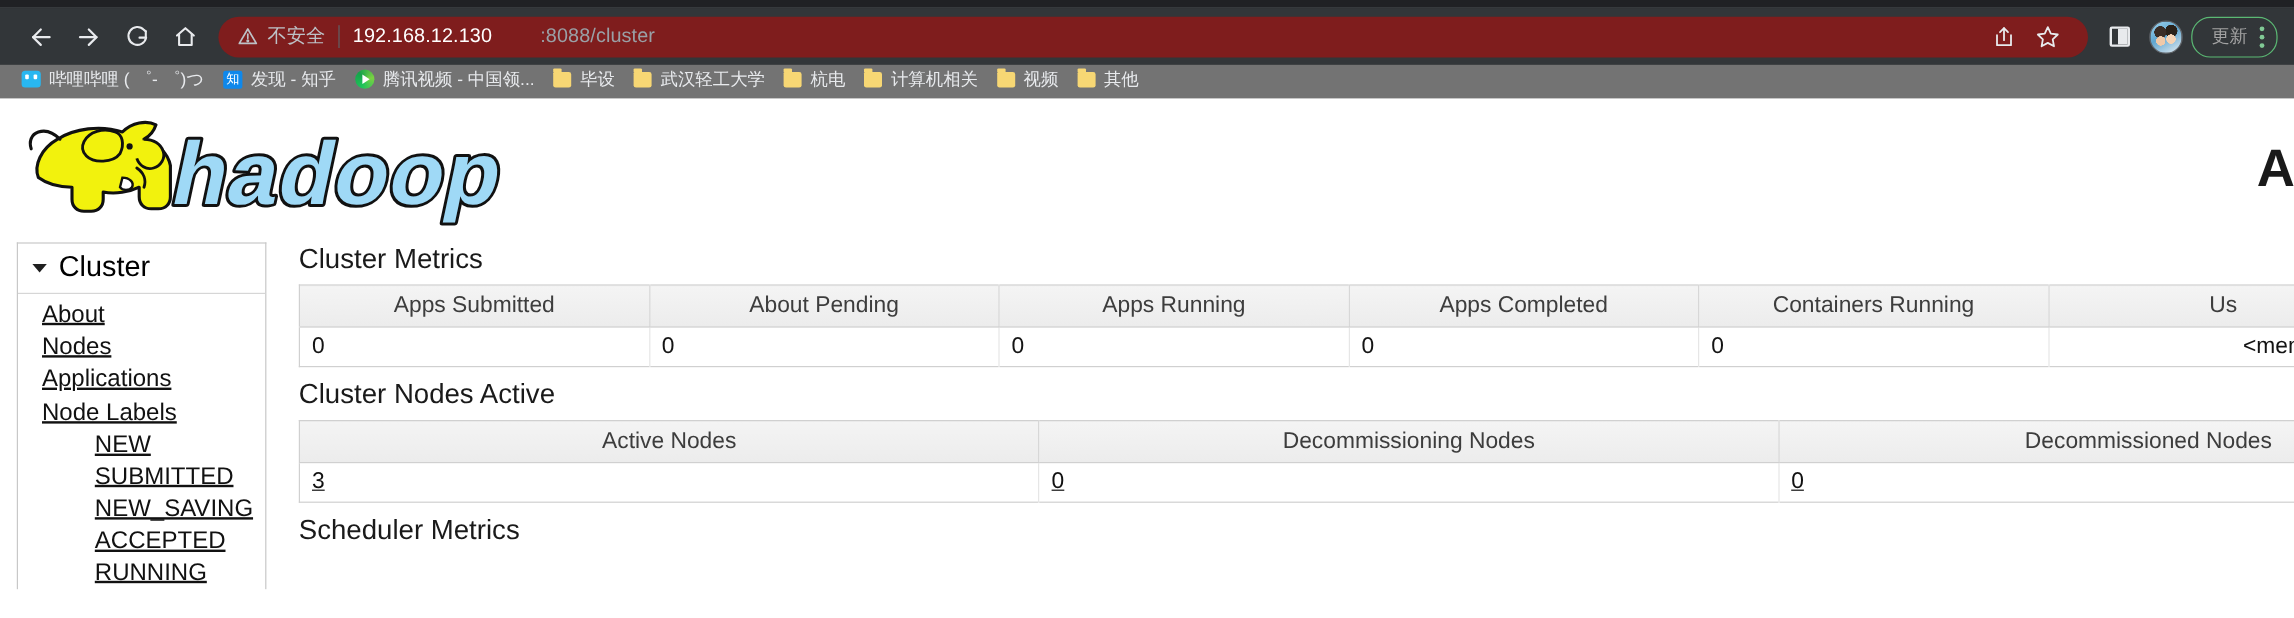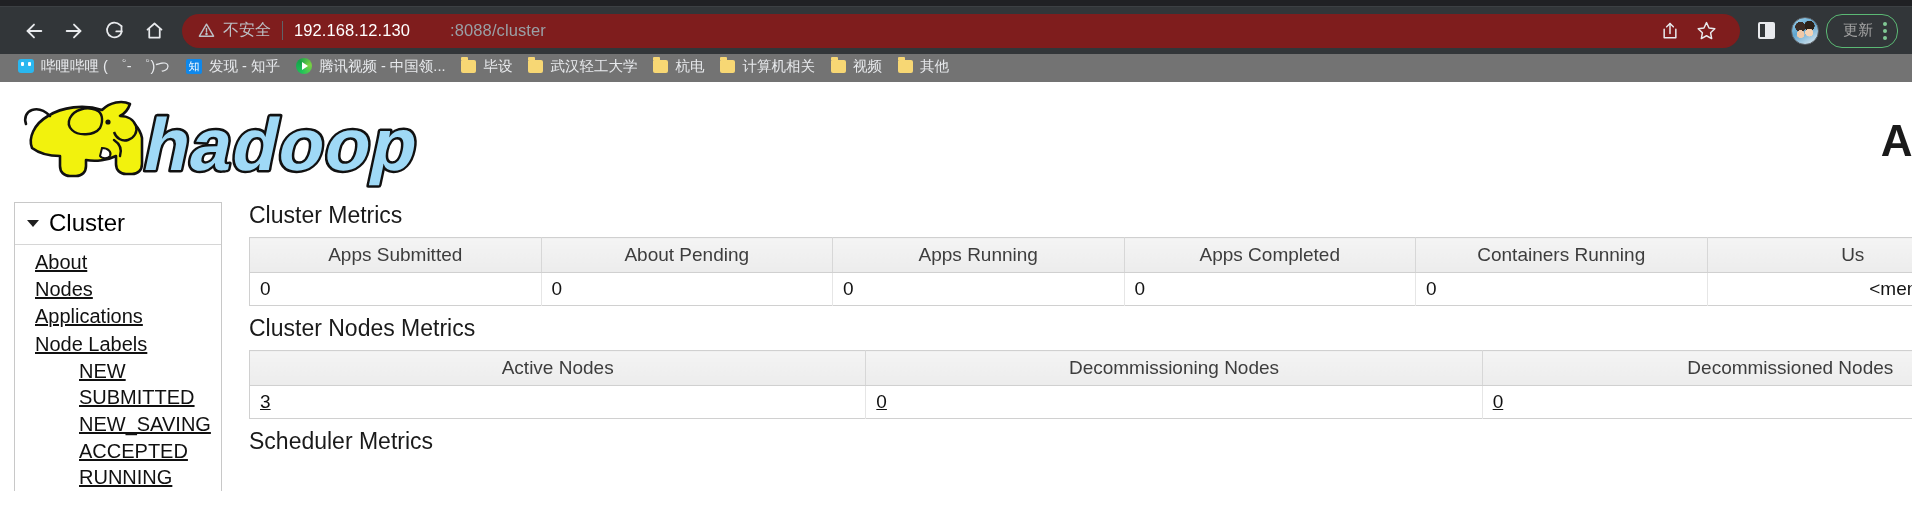--- a/index.html
+++ b/index.html
@@ -494,21 +494,21 @@
               <td>0</td>
               <td>0</td>
               <td>0</td>
               <td>0</td>
               <td>0</td>
               <td style="text-align:right">&lt;memory:0 B,</td>
             </tr>
           </tbody>
         </table>
 
-        <h2 class="sec-title">Cluster Nodes Metrics</h2>
+        <h2 class="sec-title">Cluster Nodes Active</h2>
         <table class="metrics-table nodes-table">
           <thead>
             <tr>
               <th>Active Nodes</th>
               <th>Decommissioning Nodes</th>
               <th>Decommissioned Nodes</th>
             </tr>
           </thead>
           <tbody>
             <tr>

